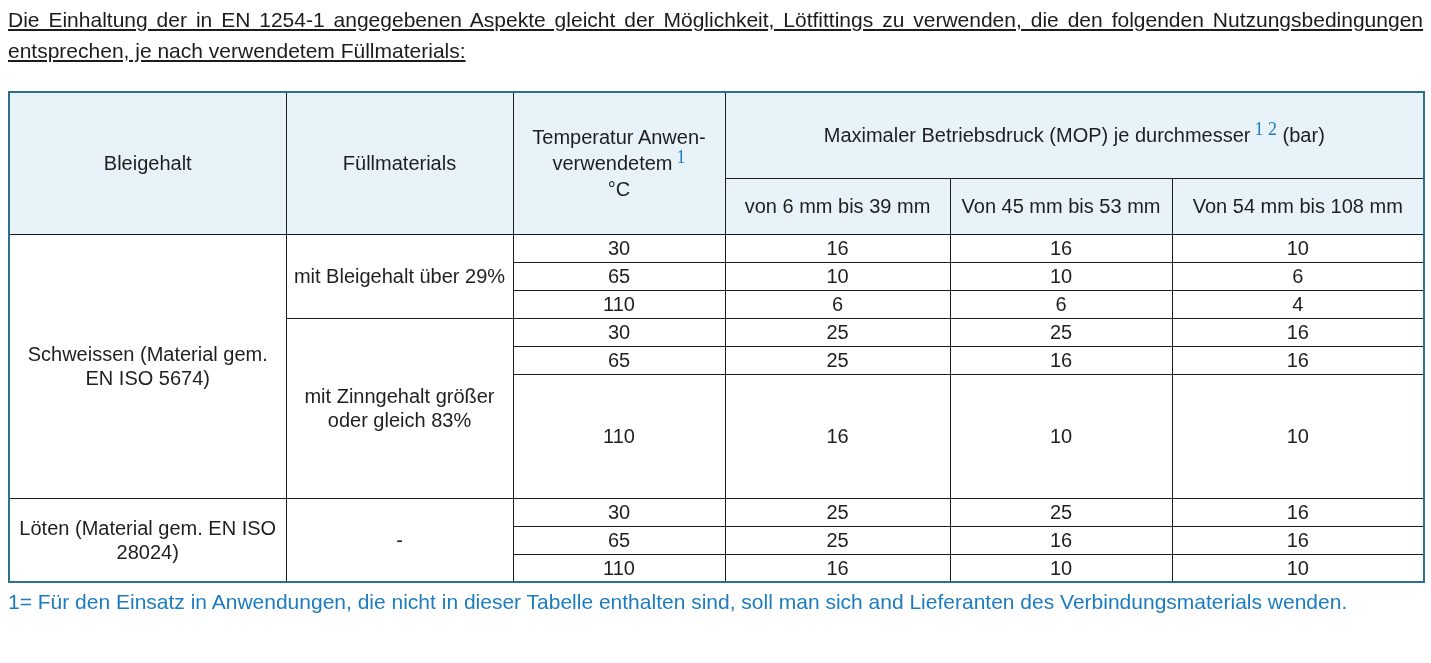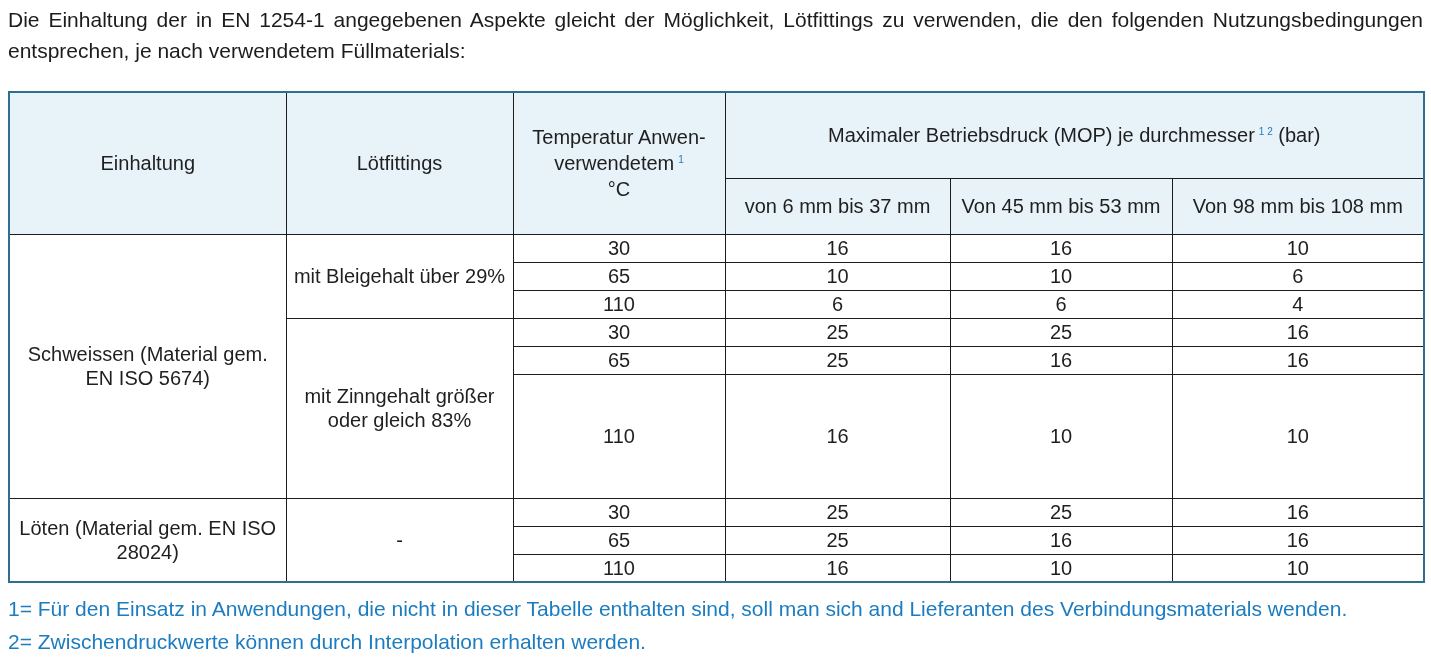--- a/index.html
+++ b/index.html
@@ -14,20 +14,21 @@
   }
   .page { padding: 4px 8px 0 8px; }
 
   .intro {
     margin: 0 0 25px 0;
     width: 1415px;
     font-size: 21px;
     line-height: 31px;
     text-align: justify;
     color: #1c1c1c;
+    text-decoration: underline;
   }
 
   table.mop-table {
     border-collapse: collapse;
     table-layout: fixed;
     width: 1415px;
     border: 2px solid #2e6f8e;
   }
   .mop-table th, .mop-table td {
     border: 1px solid #1c1c1c;
@@ -41,29 +42,30 @@
   }
   .mop-table thead th { background: #e7f2f9; }
   .mop-table thead tr.head-top { height: 86px; }
   .mop-table thead tr.head-sub { height: 56px; }
   .mop-table tbody tr { height: 28px; background: #ffffff; }
   .mop-table tbody tr.tall { height: 124px; }
   .mop-table td.cat { line-height: 24px; }
 
   sup.fn {
     color: #1c7cc0;
-    font-size: 10px;
+    font-size: 18px;
     line-height: 0;
     vertical-align: super;
     margin-left: 4px;
+    font-family: Liberation Serif, serif;
   }
   .temp-head { line-height: 30px; }
 
   .footnotes {
-    margin-top: 9px;
+    margin-top: 2px;
     color: #1c7cc0;
     font-size: 21px;
     line-height: 33px;
   }
 </style>
 </head>
 <body>
 
 <div class="page">
 
@@ -73,36 +75,36 @@
     <colgroup>
       <col style="width:277px">
       <col style="width:227px">
       <col style="width:212px">
       <col style="width:225px">
       <col style="width:222px">
       <col style="width:252px">
     </colgroup>
     <thead>
       <tr class="head-top">
-        <th rowspan="2">Einhaltung</th>
-        <th rowspan="2">Lötfittings</th>
+        <th rowspan="2">Bleigehalt</th>
+        <th rowspan="2">Füllmaterials</th>
         <th rowspan="2" class="temp-head">
           <span>Temperatur Anwen-</span><br>
           <span>verwendetem</span><sup class="fn">1</sup><br>
           <span>°C</span>
         </th>
         <th colspan="3">
           <span>Maximaler Betriebsdruck (MOP) je durchmesser</span><sup class="fn">1 2</sup>
           <span>(bar)</span>
         </th>
       </tr>
       <tr class="head-sub">
-        <th>von 6 mm bis 37 mm</th>
+        <th>von 6 mm bis 39 mm</th>
         <th>Von 45 mm bis 53 mm</th>
-        <th>Von 98 mm bis 108 mm</th>
+        <th>Von 54 mm bis 108 mm</th>
       </tr>
     </thead>
     <tbody id="table-body">
         <tr>
           <td rowspan="6" class="cat">Schweissen (Material gem. EN ISO 5674)</td>
           <td rowspan="3" class="cat">mit Bleigehalt über 29%</td>
           <td>30</td>
           <td>16</td>
           <td>16</td>
           <td>10</td>
@@ -156,16 +158,15 @@
           <td>110</td>
           <td>16</td>
           <td>10</td>
           <td>10</td>
         </tr>
       </tbody>
   </table>
 
   <div class="footnotes">
     <div>1= Für den Einsatz in Anwendungen, die nicht in dieser Tabelle enthalten sind, soll man sich and Lieferanten des Verbindungsmaterials wenden.</div>
-    <div>2= Zwischendruckwerte können durch Interpolation erhalten werden.</div>
   </div>
 
 </div>
 
 </body></html>

